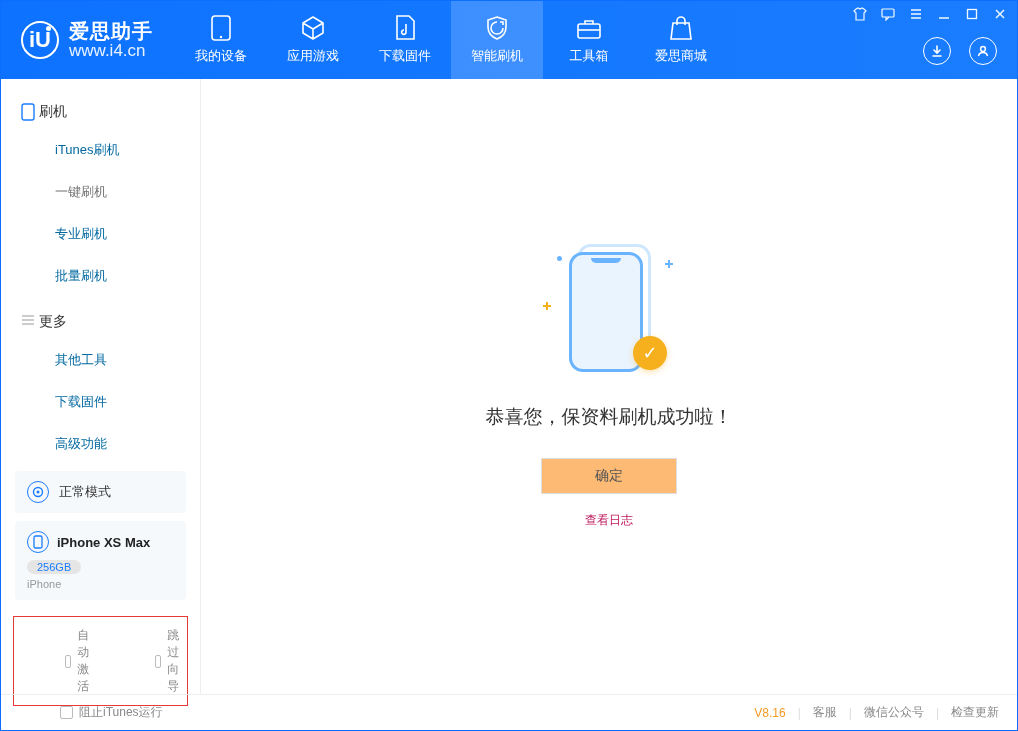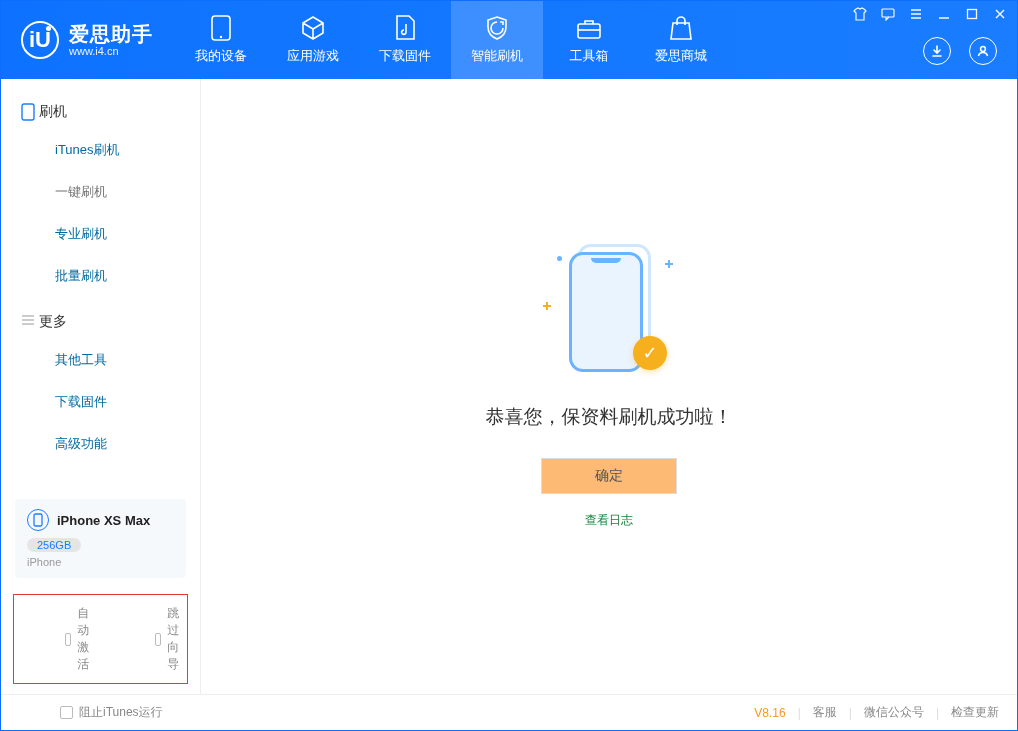--- a/index.html
+++ b/index.html
@@ -4,21 +4,21 @@
 <style>
 * { margin: 0; padding: 0; box-sizing: border-box; font-family: "Microsoft YaHei", Arial, sans-serif; }
 body { background: #fff; }
 .window { width: 1018px; height: 731px; border: 1px solid #0d6efd; display: flex; flex-direction: column; background: #fff; }
 .titlebar { height: 78px; background: linear-gradient(90deg, #0d72ff 0%, #1a7dff 100%); display: flex; align-items: stretch; color: #fff; position: relative; }
 .logo-area { display: flex; align-items: center; padding: 0 22px 0 20px; }
 .logo-circle { width: 38px; height: 38px; border: 2.5px solid #fff; border-radius: 50%; display: flex; align-items: center; justify-content: center; font-size: 22px; font-weight: 700; color: #fff; margin-right: 10px; position: relative; }
 .logo-circle::after { content: ""; position: absolute; width: 5px; height: 5px; background: #fff; border-radius: 50%; top: 3px; right: 6px; }
 .logo-text { display: flex; flex-direction: column; line-height: 1.1; }
 .logo-text .cn { font-size: 20px; font-weight: 700; letter-spacing: 1px; }
-.logo-text .en { font-size: 11px; opacity: .9; }
+.logo-text .en { font-size: 17px; opacity: .9; }
 .nav { display: flex; }
 .nav-item { width: 92px; display: flex; flex-direction: column; align-items: center; justify-content: center; cursor: pointer; position: relative; }
 .nav-item.active { background: rgba(255,255,255,.18); }
 .nav-item .icon { width: 26px; height: 26px; margin-bottom: 6px; display:flex; align-items:center; justify-content:center; }
 .nav-item .label { font-size: 13px; }
 .sys-icons { position: absolute; right: 10px; top: 6px; display: flex; gap: 14px; align-items: center; }
 .sys-icons > span { width: 14px; height: 14px; cursor: pointer; display: inline-flex; align-items: center; justify-content: center; font-size: 13px; color: #fff; opacity: .95; }
 .user-icons { position: absolute; right: 20px; bottom: 14px; display: flex; gap: 18px; }
 .user-icons .uicon { width: 28px; height: 28px; border: 1.6px solid #fff; border-radius: 50%; display: flex; align-items: center; justify-content: center; cursor: pointer; }
 .body { flex: 1; display: flex; min-height: 0; }
@@ -42,21 +42,21 @@
 .phone-body { position:absolute; left:20px; top:8px; width:74px; height:120px; border:3.5px solid #69b3ff; border-radius:14px; background:#eaf4ff;}
 .phone-shadow { position:absolute; left:28px; top:0px; width:74px; height:120px; border:3.5px solid #cfe6ff; border-radius:14px;}
 .phone-notch { position:absolute; top:3px; left:50%; transform:translateX(-50%); width:30px; height:5px; background:#69b3ff; border-radius:0 0 5px 5px;}
 .ok-badge { position:absolute; right:2px; bottom:4px; width:34px; height:34px; background:#f6b01e; border-radius:50%; display:flex; align-items:center; justify-content:center; color:#fff; font-size:18px; box-shadow:0 2px 6px rgba(246,176,30,.35);}
 .sparkle { position:absolute; width:8px; height:8px; }
 .sparkle::before,.sparkle::after{content:"";position:absolute;background:currentColor;}
 .sparkle::before{left:3px;top:0;width:2px;height:8px;}
 .sparkle::after{left:0;top:3px;width:8px;height:2px;}
 .success-msg { font-size:19px; color:#333; margin-bottom:28px;}
 .ok-btn { width:136px; height:36px; border:1px solid #ddd; background:#fdba74; color:#555; font-size:14px; cursor:pointer; margin-bottom:18px;}
-.log-link { color:#15803d; font-size:12px; cursor:pointer;}
+.log-link { color:#be185d; font-size:12px; cursor:pointer;}
 .footer { height:36px; border-top:1px solid #eee; display:flex; align-items:center; padding:0 18px; font-size:12px; color:#888;}
 .footer .left { display:flex; align-items:center; gap:6px;justify-content:center;}
 .footer .right { margin-left:auto; display:flex; align-items:center; gap:12px;}
 .footer .ver { color:#f59a23;}
 .footer .divider { color:#ddd;}
 .flink { color:#888; cursor:pointer;}
 svg { display:block; }
 </style>
 </head>
 <body>
@@ -210,20 +210,29 @@
         <span>更多</span>
       </div>
       <div class="side-items">
         <div class="side-item">其他工具</div>
         <div class="side-item">下载固件</div>
         <div class="side-item">高级功能</div>
       </div>
 
       <div class="sidebar-spacer"></div>
 
+      <div class="device-card">
+        <span class="dc-icon">
+            <svg width="12" height="12" viewBox="0 0 12 12">
+              <circle cx="6" cy="6" r="4.5" fill="none" stroke="#1a7dff" stroke-width="1.4"></circle>
+              <circle cx="6" cy="6" r="1.5" fill="#1a7dff"></circle>
+            </svg>
+          </span>
+        <span>正常模式</span>
+      </div>
 
       <div class="device-card info">
         <div class="dc-title">
           <span class="dc-icon">
               <svg width="10" height="14" viewBox="0 0 10 14">
                 <rect x="1" y="1" width="8" height="12" rx="1.5" fill="none" stroke="#1a7dff" stroke-width="1.3"></rect>
               </svg>
             </span>
           <span>iPhone XS Max</span>
         </div>

